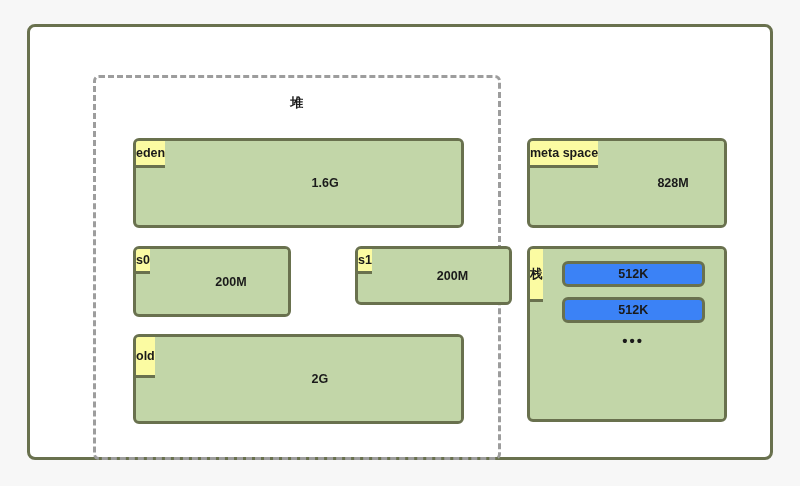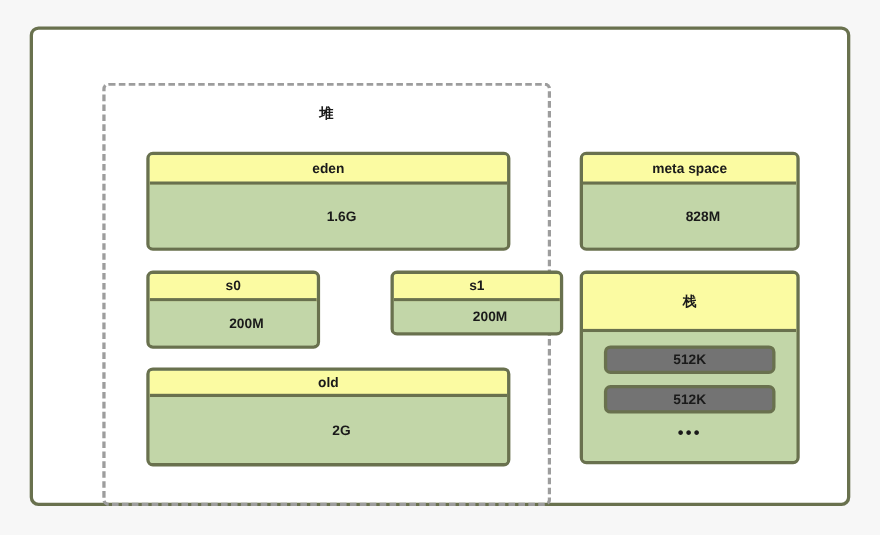--- a/index.html
+++ b/index.html
@@ -59,21 +59,21 @@
 
   
   .block {
     position: absolute;
     box-sizing: border-box;
     border: 3px solid #69714e;
     border-radius: 6px;
     background: #c2d6a8;
     overflow: hidden;
     display: flex;
-    flex-direction: column;
+    flex-direction: row;
   }
   .block-header {
     box-sizing: border-box;
     background: #fbfba2;
     border-bottom: 3px solid #69714e;
     display: flex;
     align-items: center;
     justify-content: center;
     font-size: 12.5px;
     font-weight: bold;
@@ -97,39 +97,39 @@
   .blk-eden   { left: 103px; top: 111px; width: 331px; height: 90px; }
   .blk-eden   > .block-header { height: 27px; }
 
   .blk-s0     { left: 103px; top: 219px; width: 158px; height: 71px; }
   .blk-s0     > .block-header { height: 25px; }
 
   .blk-s1     { left: 277px; top: 219px; width: 157px; height: 59px; margin-left: 48px; }
   .blk-s1     > .block-header { height: 25px; }
 
   .blk-old    { left: 103px; top: 307px; width: 331px; height: 90px; }
-  .blk-old    > .block-header { height: 24px; }
+  .blk-old    > .block-header { height: 41px; }
 
   .blk-meta   { left: 497px; top: 111px; width: 200px; height: 90px; }
   .blk-meta   > .block-header { height: 27px; }
 
   .blk-stack  { left: 497px; top: 219px; width: 200px; height: 176px; }
   .blk-stack  > .block-header { height: 53px; }
 
   
   .stack-body {
     display: block;
     padding: 12px 19px 0 19px;
   }
   .stack-frame {
     box-sizing: border-box;
     height: 26px;
     border: 3px solid #69714e;
     border-radius: 6px;
-    background: #737373;
+    background: #3b82f6;
     display: flex;
     align-items: center;
     justify-content: center;
     font-size: 12.5px;
     font-weight: bold;
     color: #1a1a1a;
     margin-bottom: 10px;
   }
   .stack-ellipsis {
     text-align: center;

